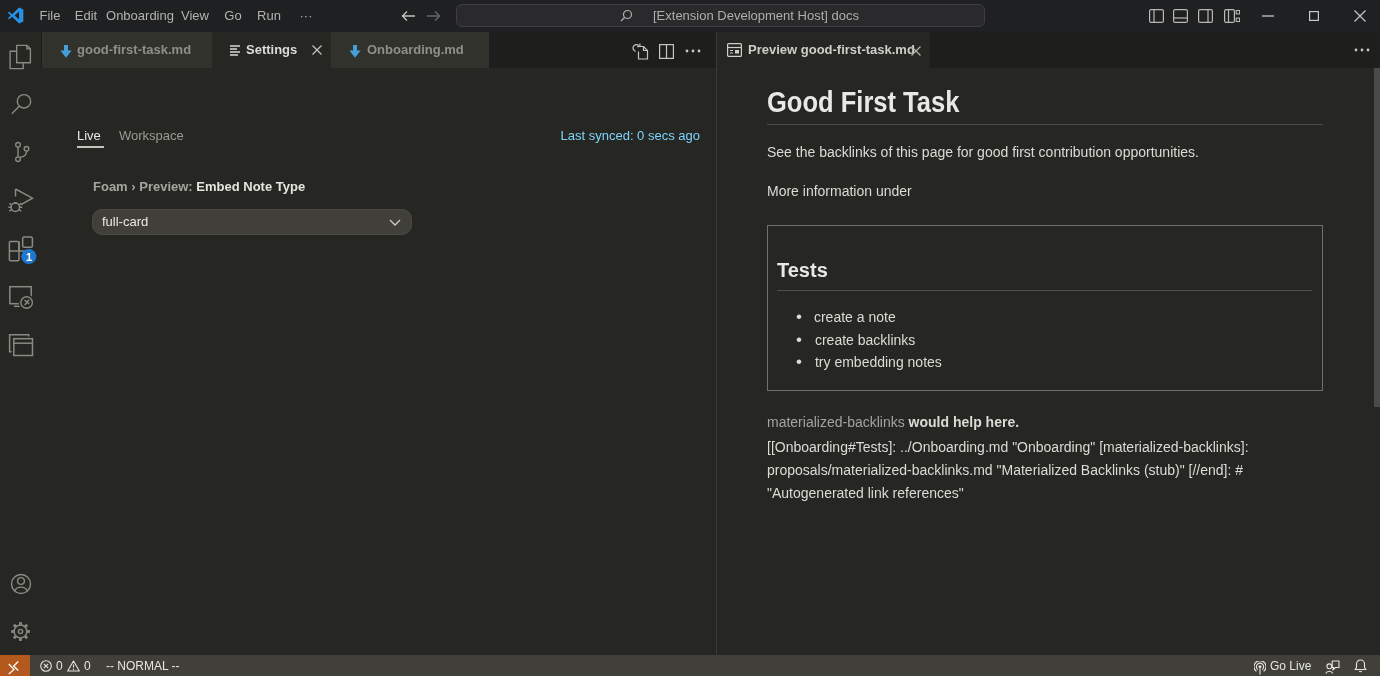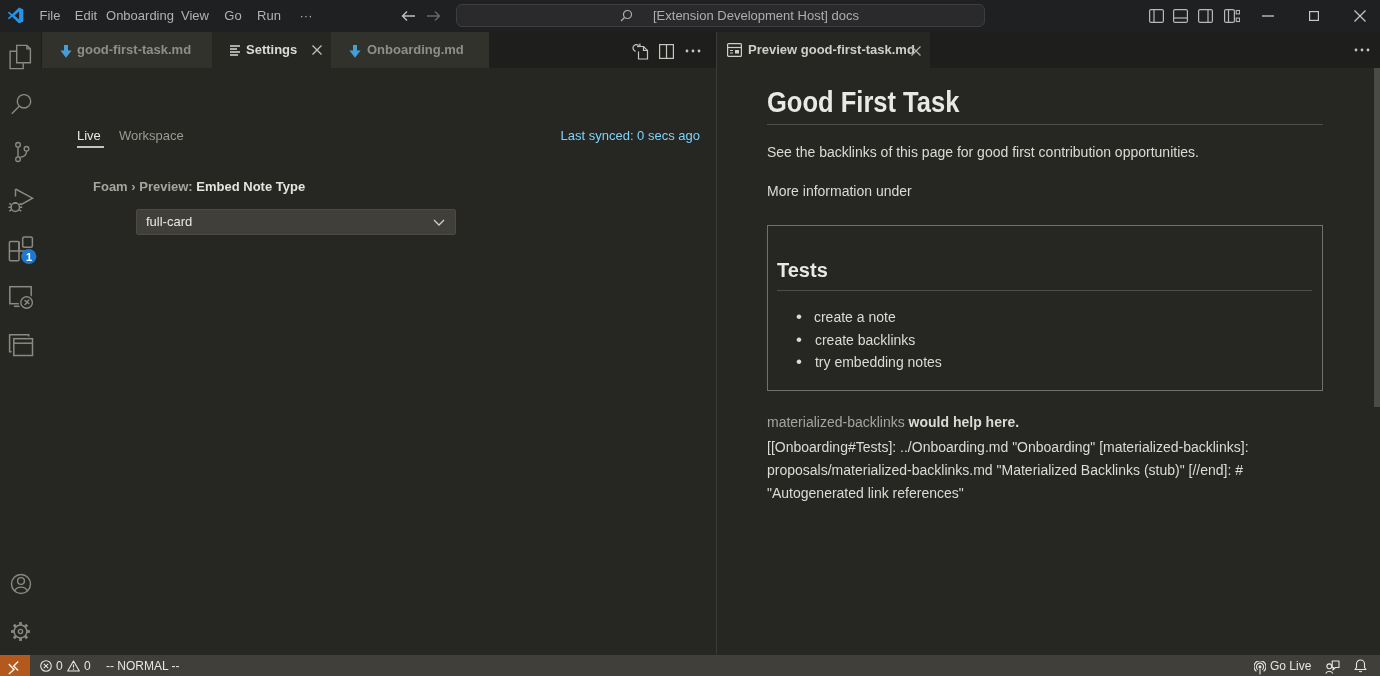--- a/index.html
+++ b/index.html
@@ -152,21 +152,21 @@
 
 
     <div class="abs" style="left:36px;top:60px;font-size:13px;color:#e7e7e3;">Live</div>
     <div class="abs" style="left:36px;top:78px;width:27px;height:1.6px;background:#c4c4bf;"></div>
     <div class="abs" style="left:78px;top:60px;font-size:13px;color:#9b9b94;">Workspace</div>
     <div class="abs" style="right:16px;top:60px;font-size:13px;color:#7dd3fc;">Last synced: 0 secs ago</div>
 
     <div class="abs" style="left:52px;top:111px;font-size:13px;font-weight:bold;">
       <span style="color:#a6a6a0">Foam › Preview: </span><span style="color:#e5e5e0">Embed Note Type</span>
     </div>
-    <div class="abs" style="left:51px;top:141px;width:320px;height:26px;background:#403f39;border:1px solid #4b4a43;box-sizing:border-box;border-radius:2px;margin-left:44px;">
+    <div class="abs" style="left:51px;top:141px;width:320px;height:26px;background:#403f39;border:1px solid #4b4a43;box-sizing:border-box;border-radius:10px;">
       <div class="abs" style="left:9px;top:0;height:24px;line-height:24px;font-size:13px;color:#e9e9e4;">full-card</div>
       <svg class="abs" style="right:10px;top:9px" width="12" height="7" viewBox="0 0 12 7">
         <path d="M1 1 L6 6 L11 1" stroke="#d0d0ca" stroke-width="1.3" fill="none"></path>
       </svg>
     </div>
   </div>
 
   <div id="preview">
     <div class="abs" style="left:50px;top:18px;font-size:29px;font-weight:bold;color:#e8e8e4;transform:scaleX(0.88);transform-origin:0 0;white-space:nowrap;">Good First Task</div>
     <div class="abs" style="left:50px;top:56px;width:556px;height:1px;background:#4e4e4a;"></div>

